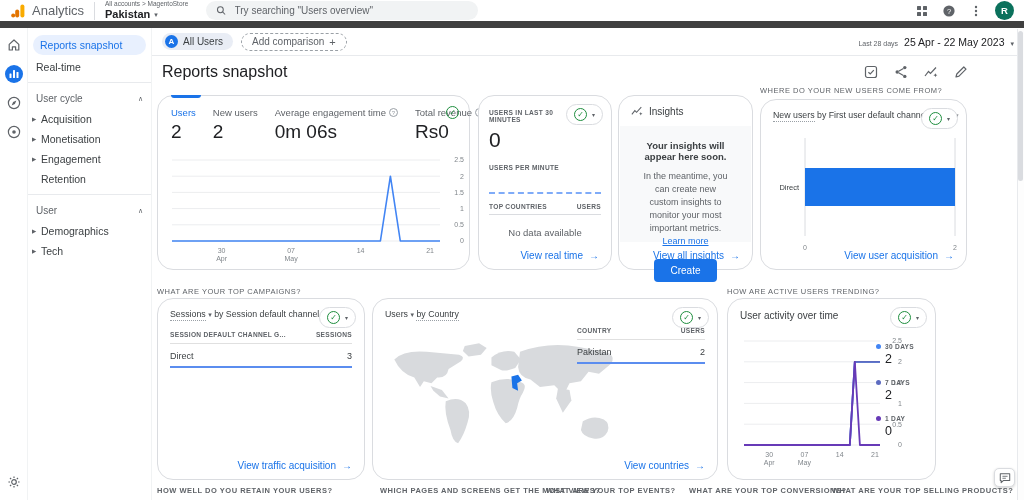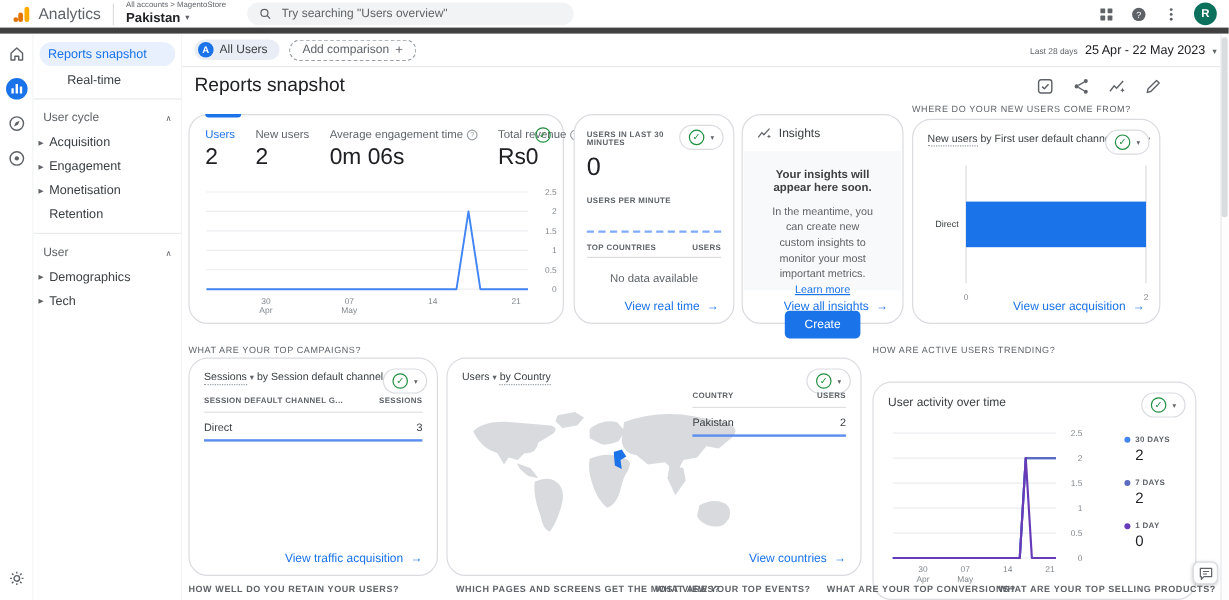--- a/index.html
+++ b/index.html
@@ -1,21 +1,21 @@
 <!DOCTYPE html>
 <html><head>
 <meta charset="utf-8">
 <style>
   * { margin:0; padding:0; box-sizing:border-box; }
   html,body { width:1024px; height:500px; }
   body { font-family:"Liberation Sans", sans-serif; background:#fff; color:#202124; overflow:hidden; position:relative; }
   .screen { position:absolute; inset:0; }
 
   
-  .topbar { position:absolute; top:0; left:0; right:0; height:28px; background:#fff; border-bottom:5px solid #404040; display:flex; align-items:center; padding:0 8px; z-index:5; }
+  .topbar { position:absolute; top:0; left:0; right:0; height:28px; background:#fff; border-bottom:7px solid #404040; display:flex; align-items:center; padding:0 8px; z-index:5; }
   .logo-wrap { display:flex; align-items:center; gap:6px; padding-left:2px; }
   .ga-logo-svg { width:16px; height:16px; }
   .app-name { font-size:13px; color:#5f6368; }
   .header-divider { width:1px; height:18px; background:#dadce0; margin:0 10px; }
   .account-block { line-height:1; cursor:pointer; }
   .account-breadcrumb { font-size:6.5px; color:#5f6368; margin-bottom:1px; }
   .property-row { display:flex; align-items:center; gap:4px; }
   .property-name { font-size:11px; color:#202124; font-weight:bold; }
   .caret { font-size:7px; color:#5f6368; }
   .searchbar { margin-left:18px; width:272px; height:19px; background:#f1f3f4; border-radius:10px; display:flex; align-items:center; gap:8px; padding:0 10px; }
@@ -27,21 +27,21 @@
   .avatar { width:19px; height:19px; border-radius:50%; background:#0b715c; color:#fff; font-size:9.5px; font-weight:bold; display:flex; align-items:center; justify-content:center; cursor:pointer; }
 
   
   .rail { position:absolute; top:28px; left:0; width:28px; bottom:0; background:#fff; border-right:1px solid #f1f3f4; display:flex; flex-direction:column; align-items:center; padding-top:7px; gap:9px; }
   .rail-icon { width:20px; height:20px; display:flex; align-items:center; justify-content:center; cursor:pointer; }
   .rail-gear { position:absolute; bottom:8px; }
 
   
   .sidebar { position:absolute; top:28px; left:28px; width:124px; bottom:0; background:#fff; border-right:1px solid #f1f3f4; font-size:10.5px; color:#3c4043; padding-top:5px; }
   .side-pill { margin:2px 5px; background:#e8f0fe; color:#1a73e8; border-radius:12px; padding:4px 7px; cursor:pointer; }
-  .side-item { padding:4px 8px; cursor:pointer; position:relative;margin-left:20px; }
+  .side-item { padding:4px 8px; cursor:pointer; position:relative; }
   .side-sub { padding:4px 8px 4px 13px; cursor:pointer; position:relative; }
   .tri { position:absolute; left:4px; top:50%; transform:translateY(-50%); font-size:5.5px; color:#5f6368; }
   .side-head { padding:5px 8px; color:#5f6368; font-size:10px; display:flex; align-items:center; cursor:pointer; }
   .side-head .chev { margin-left:auto; font-size:7px; color:#5f6368; }
   .side-div { border-top:1px solid #e8eaed; margin:5px 0; }
   .sidebar-bottom { position:absolute; bottom:0; left:0; right:0; }
   .library-row { display:flex; gap:7px; padding:7px 11px; align-items:center; cursor:pointer; }
   .side-collapse { border-top:1px solid #e8eaed; padding:3px 12px 6px; text-align:right; color:#5f6368; font-size:12px; cursor:pointer; }
 
   
@@ -114,21 +114,21 @@
 
   
   .card-map { left:220px; top:270px; width:346px; height:182px; }
   .map-table { position:absolute; right:12px; top:28px; width:128px; }
   .map-table .tbl-head { margin:0 0 0; }
   .map-table .tbl-row { margin:0; }
   .world-map { position:absolute; left:8px; top:36px; width:238px; height:126px; }
 
   
   .label-activity { left:575px; top:259px; }
-  .card-activity { left:575px; top:270px; width:270px; height:182px;margin-top:20px; }
+  .card-activity { left:575px; top:270px; width:209px; height:182px; }
   .card-title-md { padding:11px 12px 0; font-size:10px; color:#3c4043; }
   .activity-chart { position:absolute; left:6px; top:32px; width:170px; height:140px; }
   .legend { position:absolute; right:7px; top:44px; display:flex; flex-direction:column; gap:13px; width:52px; }
   .l-head { display:flex; align-items:center; gap:4px; font-size:6.6px; font-weight:bold; color:#5f6368; letter-spacing:.3px; }
   .l-dot { width:5px; height:5px; border-radius:50%; flex:none; }
   .l-val { font-size:12.5px; color:#202124; margin:2px 0 0 9px; }
 
   
   .question { position:absolute; top:458px; font-size:7.5px; font-weight:bold; color:#5f6368; letter-spacing:.5px; white-space:nowrap; }
 
@@ -237,22 +237,22 @@
 
   <aside class="sidebar">
     <div class="side-pill">Reports snapshot</div>
     <div class="side-item">Real-time</div>
     <div class="side-div"></div>
     <div class="side-head">
       <span>User cycle</span>
       <span class="chev">∧</span>
     </div>
     <div class="side-sub"><span class="tri">▶</span><span>Acquisition</span></div>
+    <div class="side-sub"><span class="tri">▶</span><span>Monetisation</span></div>
     <div class="side-sub"><span class="tri">▶</span><span>Engagement</span></div>
-    <div class="side-sub"><span class="tri">▶</span><span>Monetisation</span></div>
     <div class="side-sub"><span>Retention</span></div>
     <div class="side-div"></div>
     <div class="side-head">
       <span>User</span>
       <span class="chev">∧</span>
     </div>
     <div class="side-sub"><span class="tri">▶</span><span>Demographics</span></div>
     <div class="side-sub"><span class="tri">▶</span><span>Tech</span></div>
   </aside>
 

